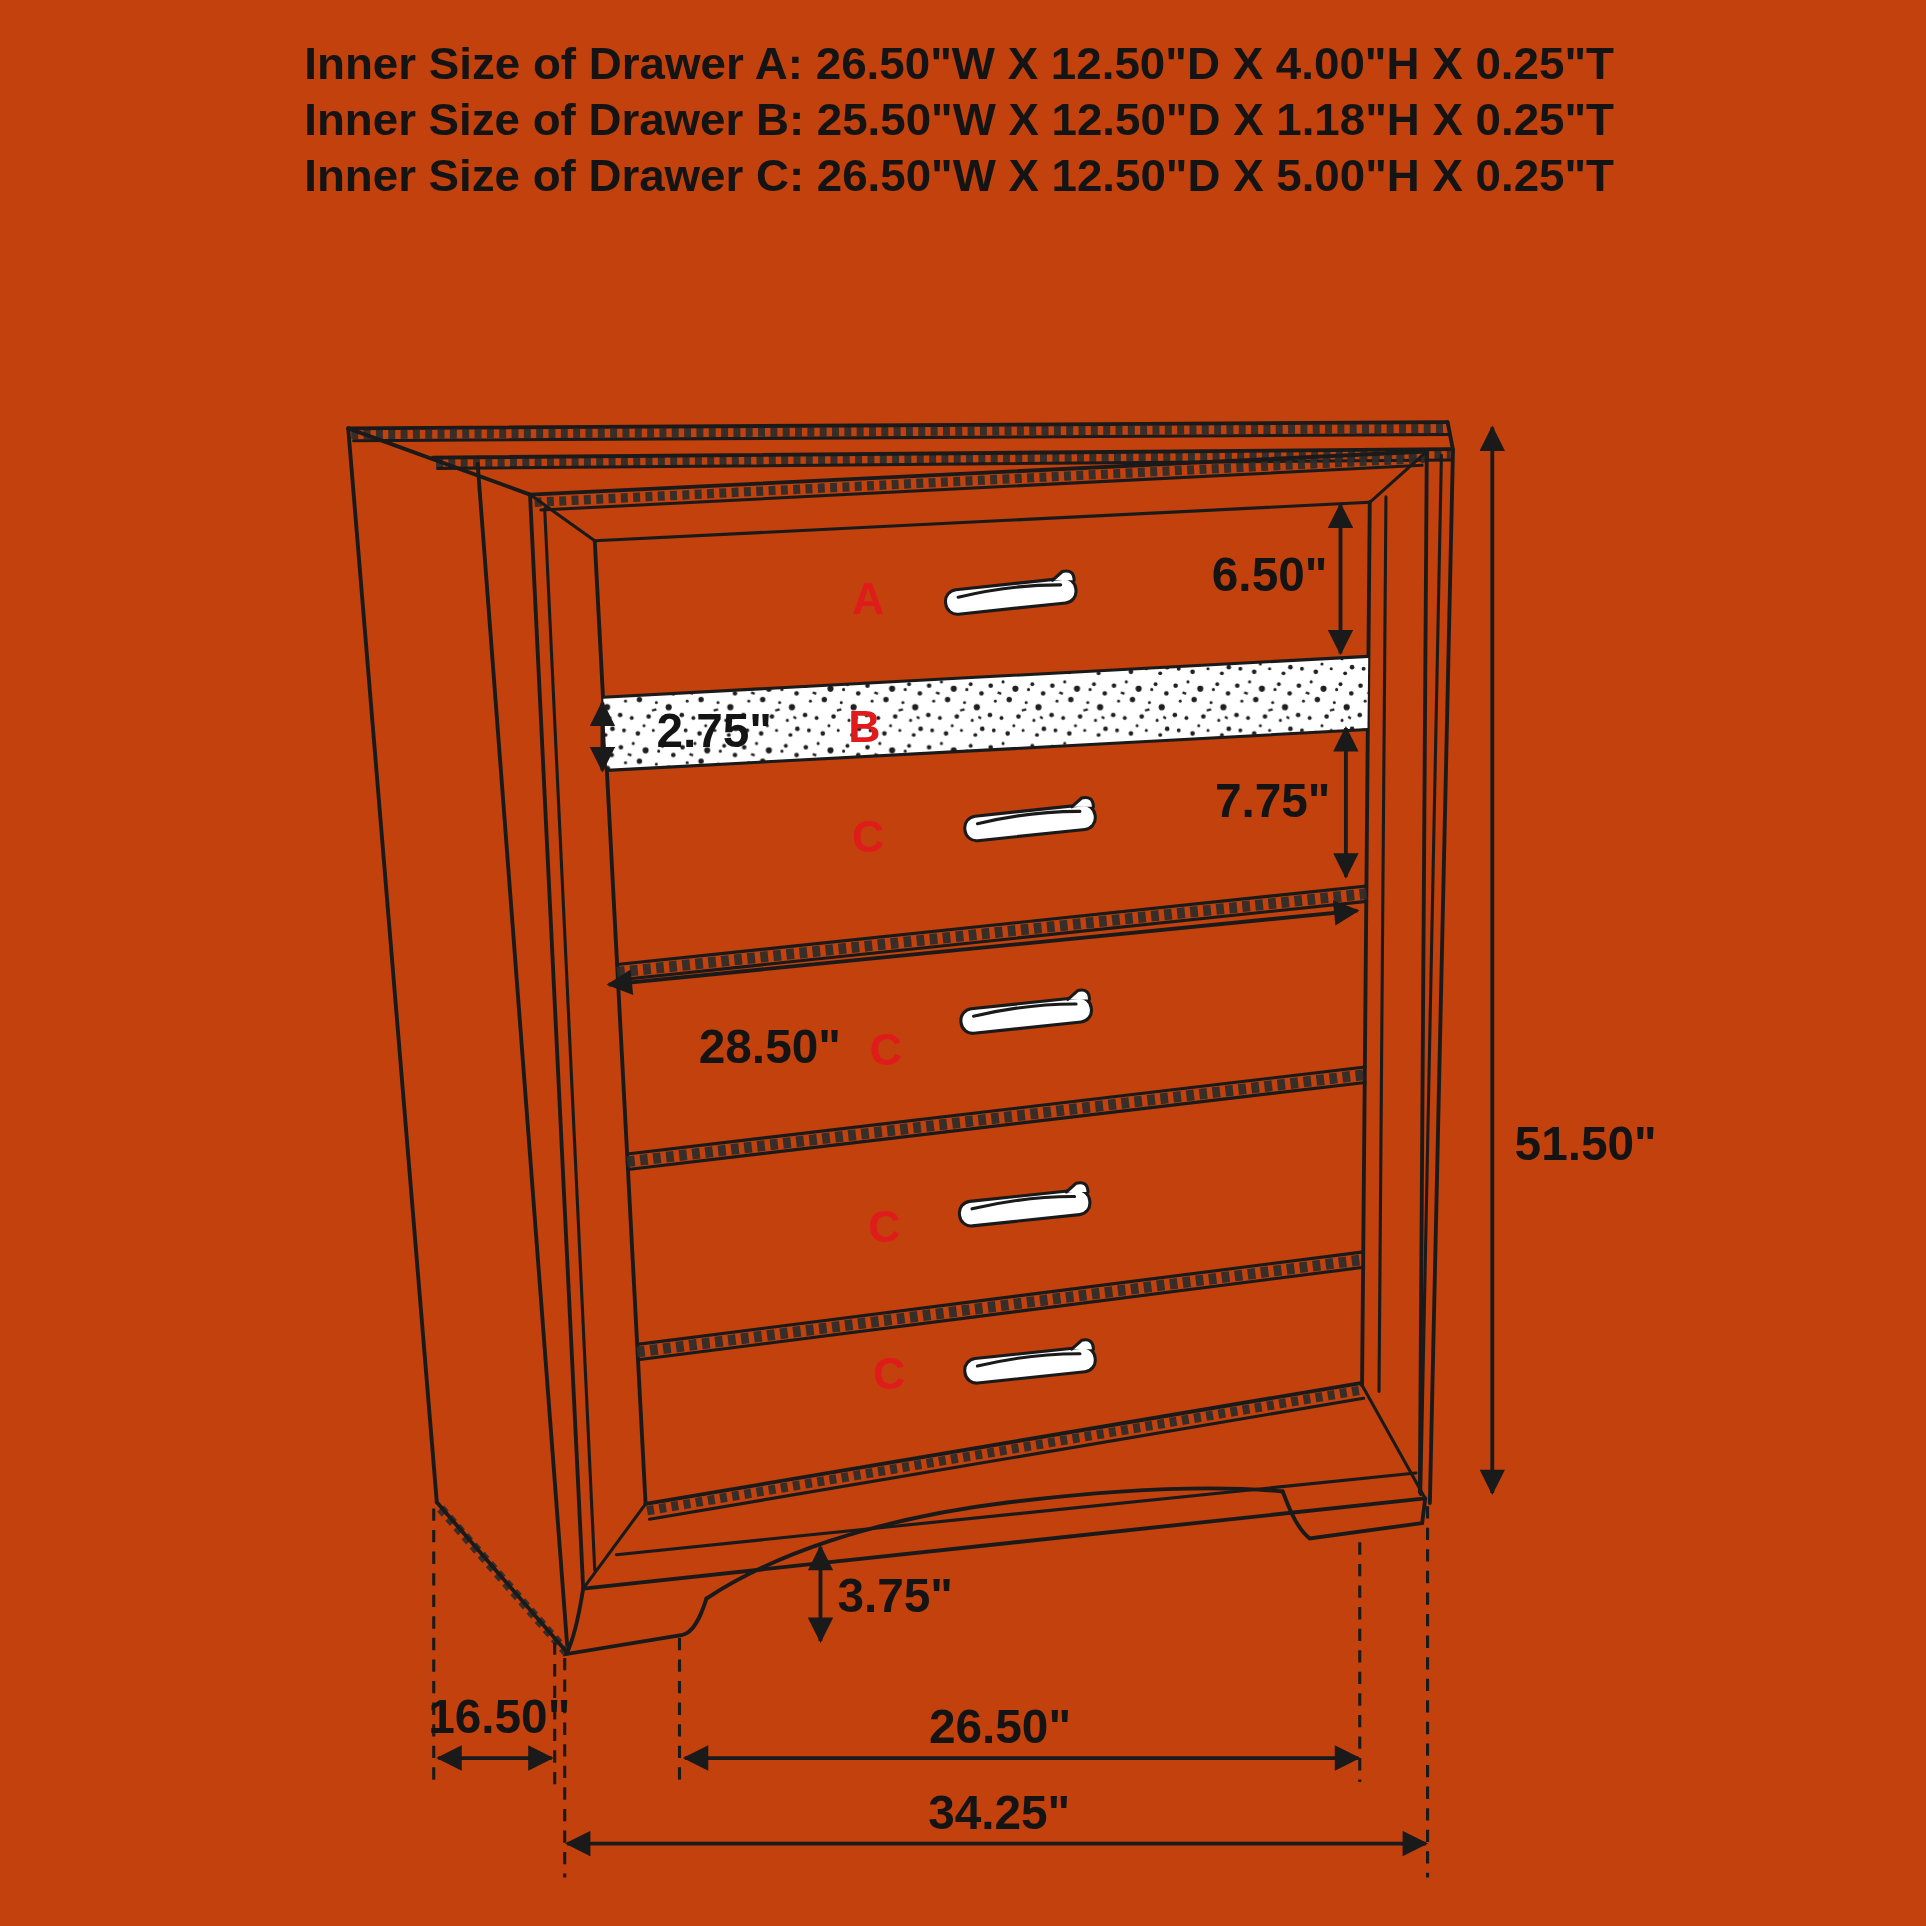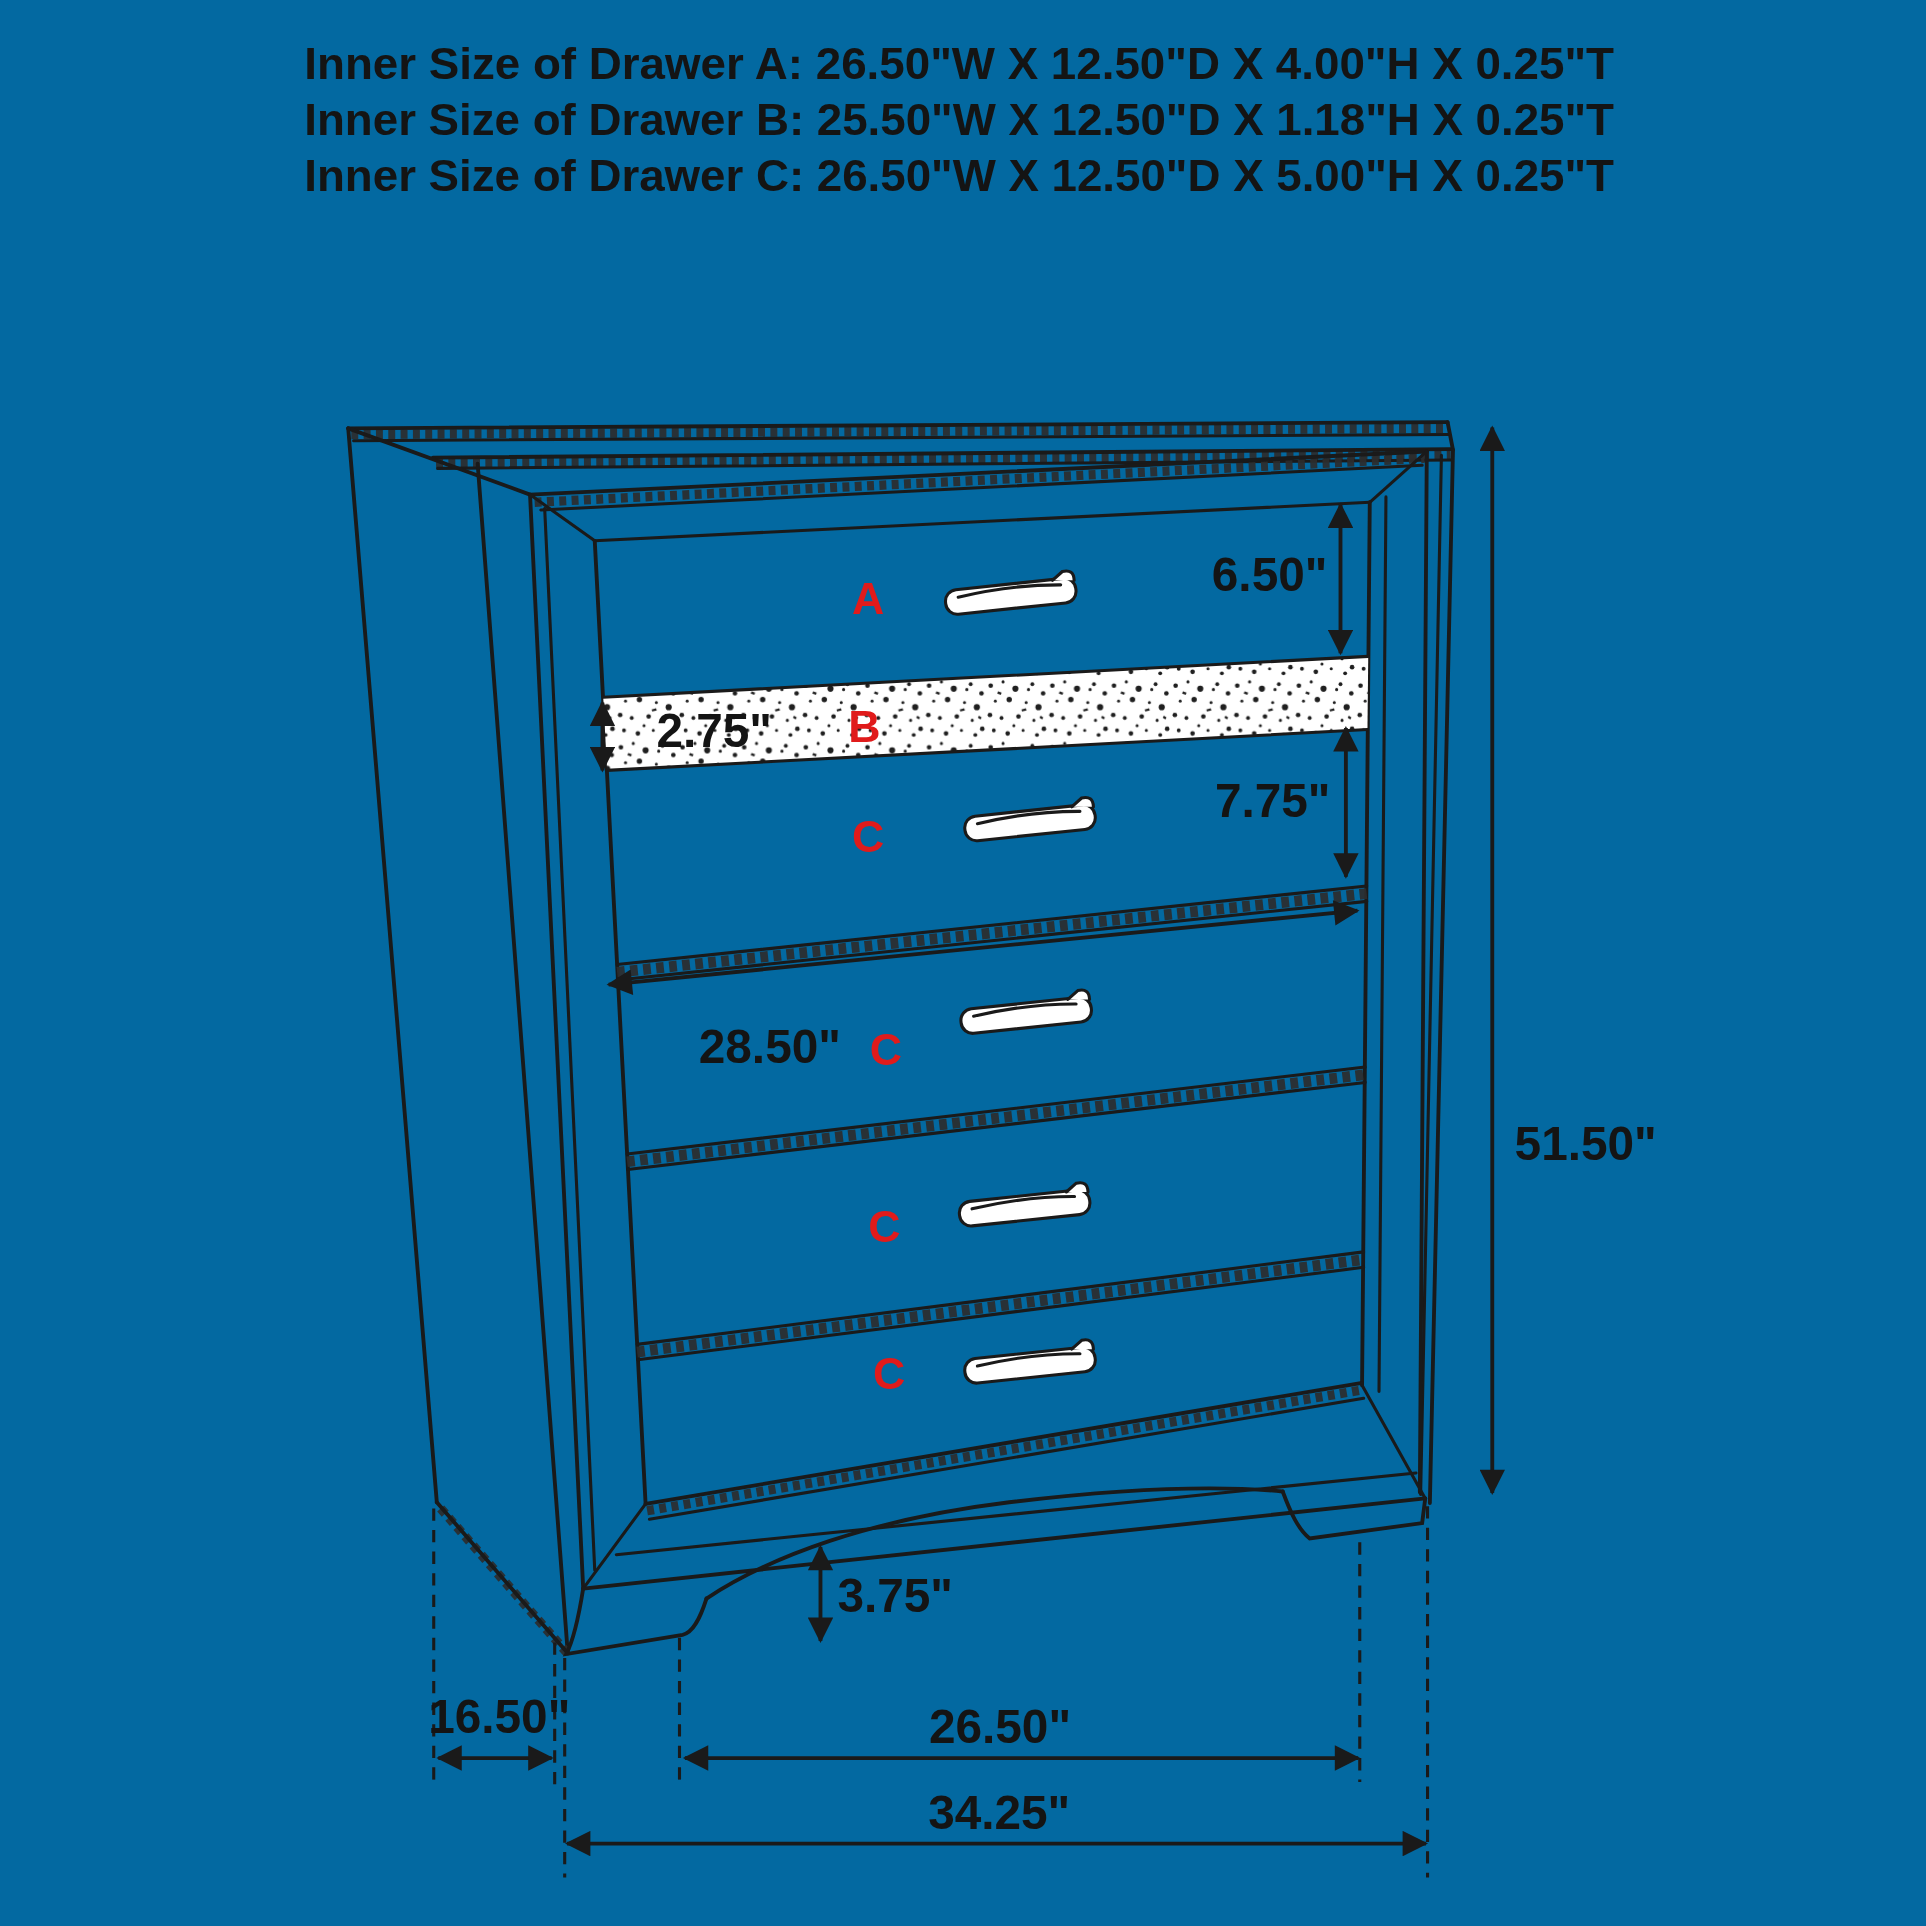--- a/index.html
+++ b/index.html
@@ -1,16 +1,16 @@
 <!DOCTYPE html>
 <html style="font-size:12.3px"><head>
 <meta charset="utf-8">
 <style>
   html,body{margin:0;padding:0;background:#fff;}
-  .canvas{position:relative;width:1926px;height:1926px;background:#0369a1;overflow:hidden;}
+  .canvas{position:relative;width:1926px;height:1926px;background:#c2410c;overflow:hidden;}
   svg{display:block;width:100%;height:100%;}
   .ln  {stroke:#1a1a1a;stroke-width:5;fill:none;stroke-linecap:round;}
   .ln4 {stroke:#1a1a1a;stroke-width:4;fill:none;stroke-linecap:round;}
   .hatch{stroke:#2c2c2c;stroke-width:12;stroke-dasharray:9 7;fill:none;opacity:.92;}
   .hatch14{stroke:#2c2c2c;stroke-width:14;stroke-dasharray:10 7;fill:none;opacity:.92;}
   .dash{stroke:#1a1a1a;stroke-width:4;stroke-dasharray:16 12;fill:none;}
   .dim {stroke:#1a1a1a;stroke-width:5;fill:none;}
   .hdr {font:bold 58px "Liberation Sans",sans-serif;fill:#141414;}
   .lbl {font:bold 62px "Liberation Sans",sans-serif;fill:#141414;}
   .red {font:bold 58px "Liberation Sans",sans-serif;fill:#e01b1b;}

